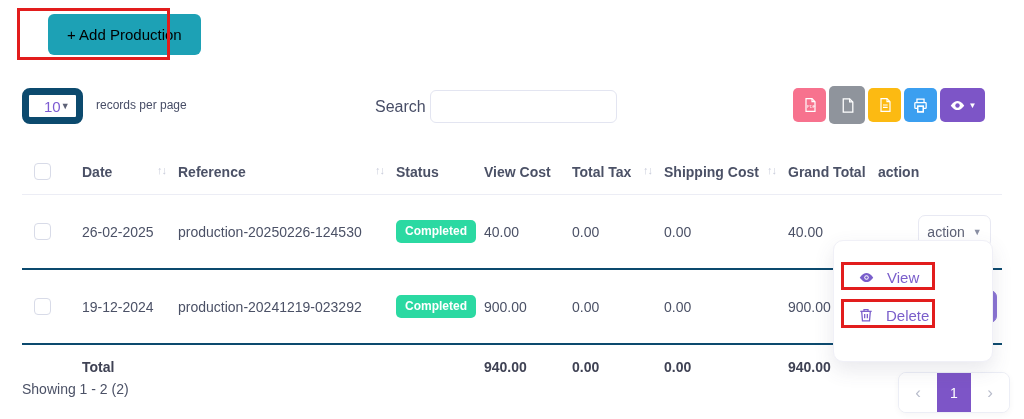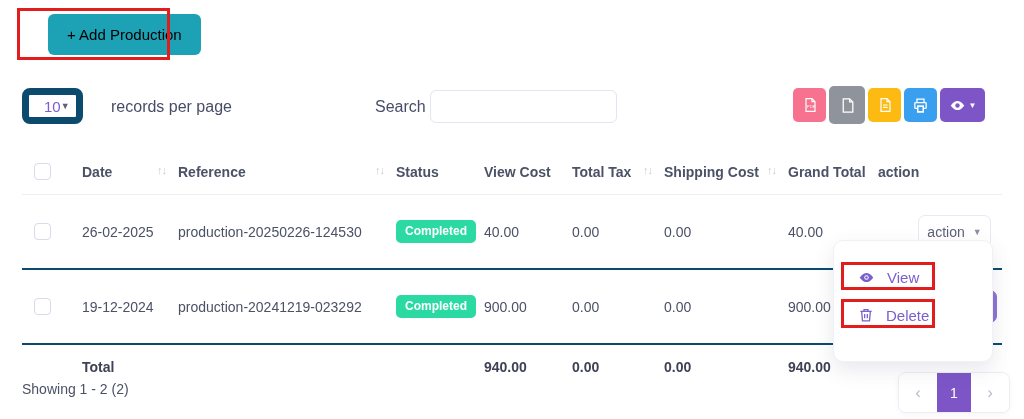--- a/index.html
+++ b/index.html
@@ -23,21 +23,21 @@
 
   
   .page-size {
     position:absolute; left:22px; top:88px; width:61px; height:36px;
     border:7px solid #0c4a6e; border-radius:8px; background:#fff;
     display:flex; align-items:center; justify-content:space-between;
     padding:0 10px 0 15px; cursor:pointer;
   }
   .page-size .ps-value { color:#7c5bd2; font-size:15px; }
   .page-size .ps-caret { color:#5d6277; font-size:9px; }
-  .records-label { position:absolute; left:96px; top:98px; font-size:16px; color:#474d66;margin-left:15px; }
+  .records-label { position:absolute; left:96px; top:98px; font-size:12px; color:#474d66; }
   .search-label  { position:absolute; left:375px; top:98px; font-size:16px; color:#474d66; }
   .search-input {
     position:absolute; left:430px; top:90px; width:187px; height:33px;
     border:1px solid #e3e5f1; border-radius:6px; outline:none;
     font-family:inherit; font-size:14px; padding:0 10px; color:#474d66;
   }
   .export-group { position:absolute; top:86px; right:39px; height:38px; display:flex; align-items:center; gap:3px; }
   .exp-btn {
     width:33px; height:34px; border:none; border-radius:5px; cursor:pointer;
     display:flex; align-items:center; justify-content:center; gap:3px; color:#fff;

